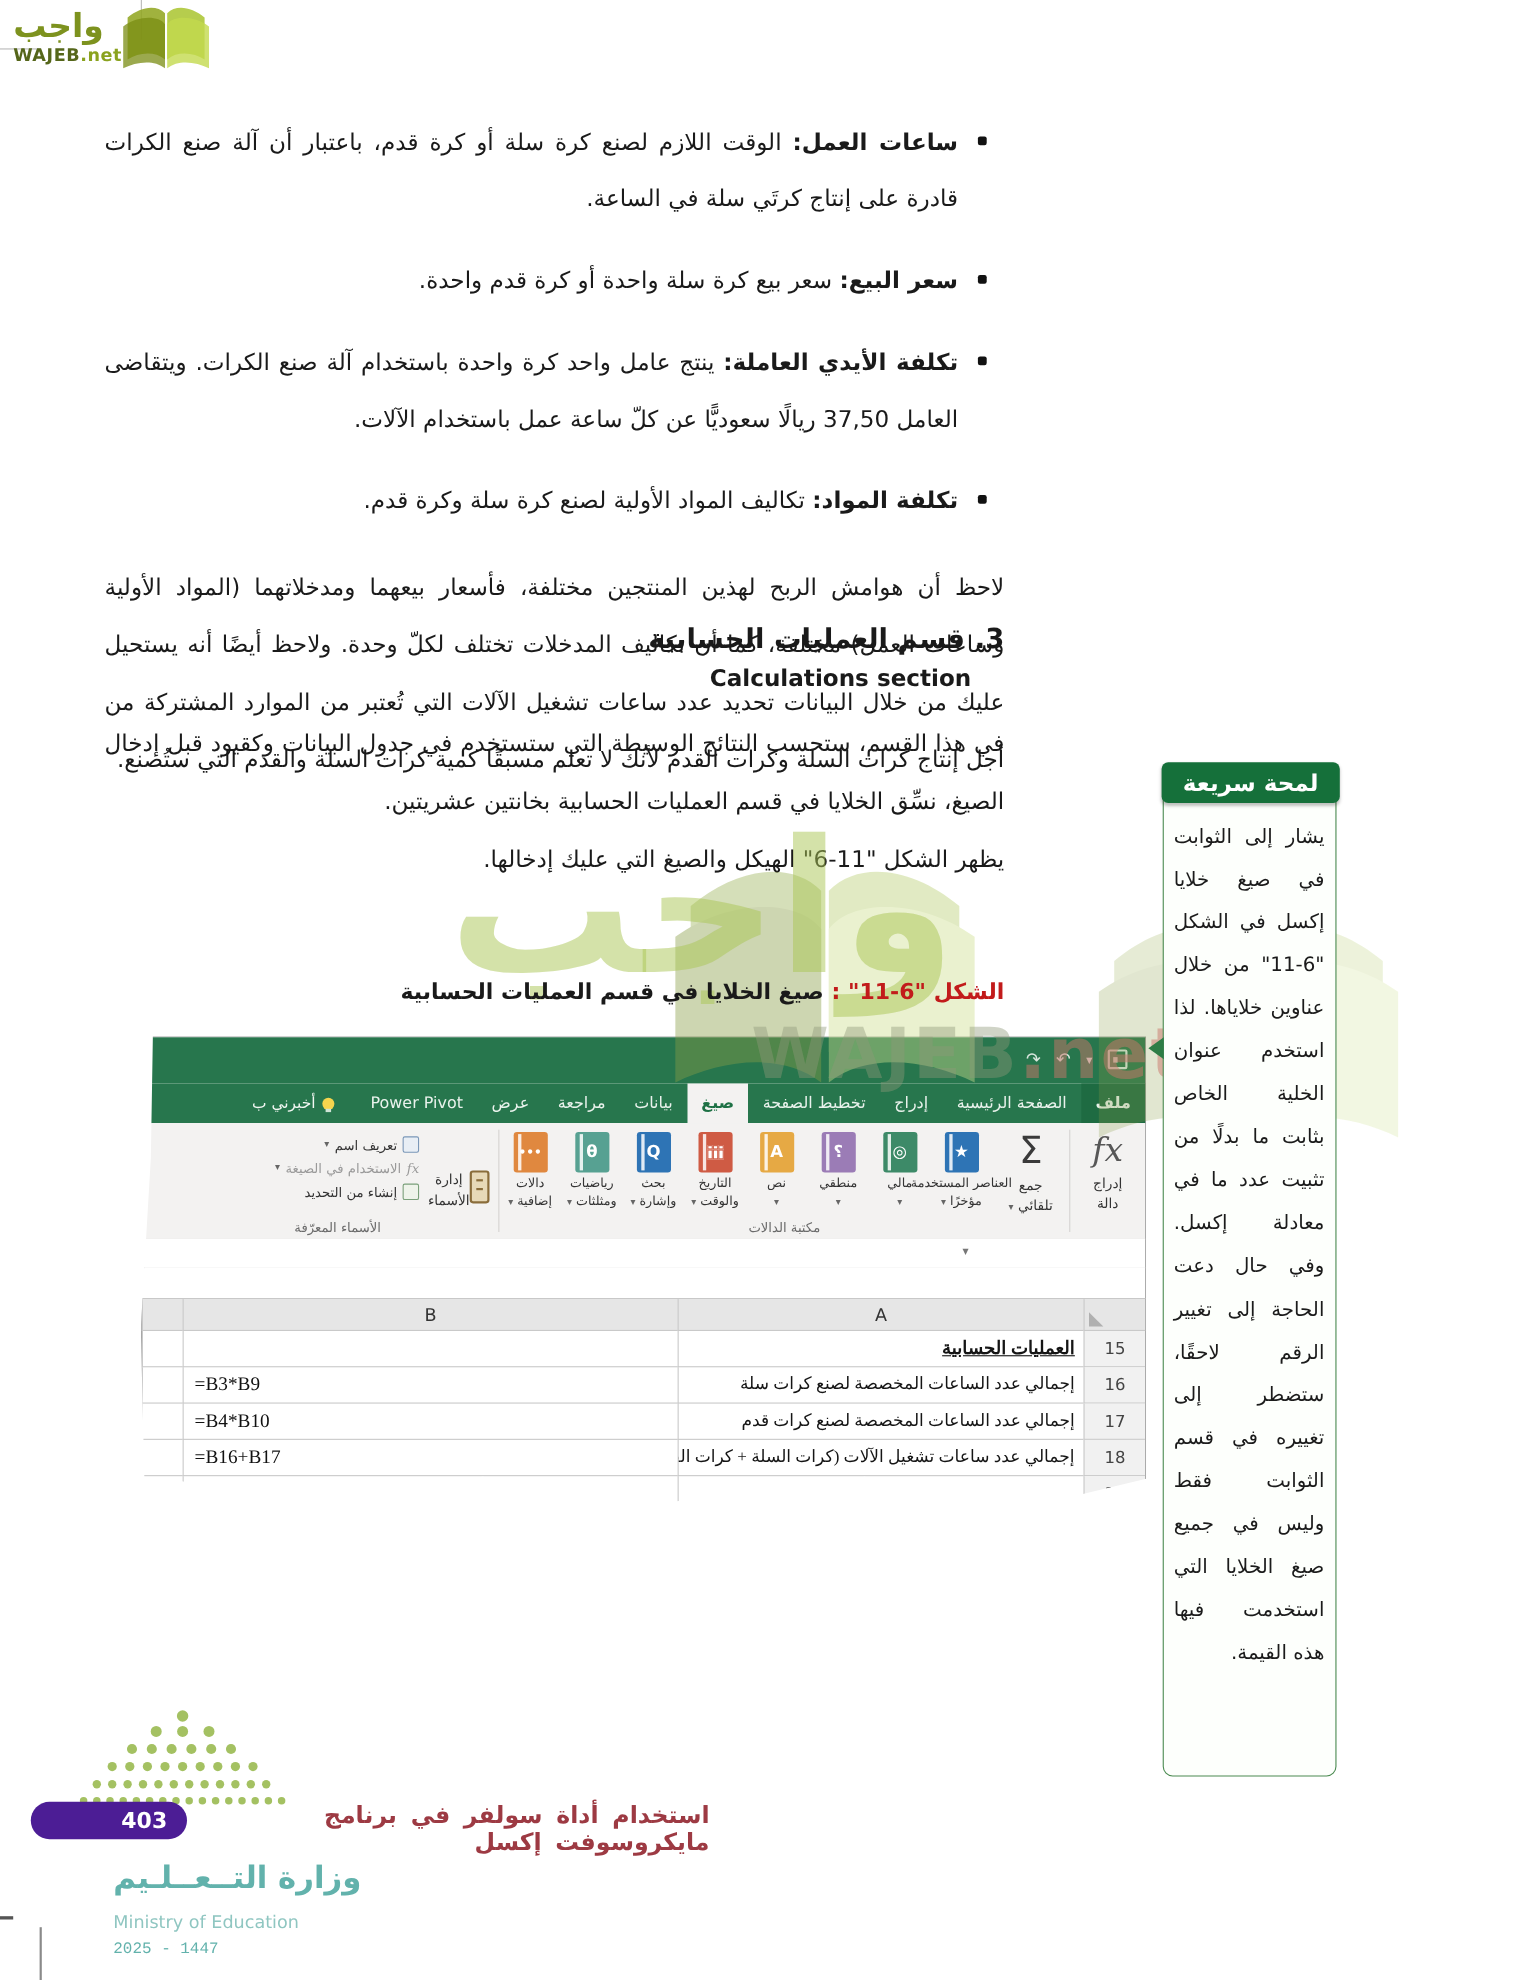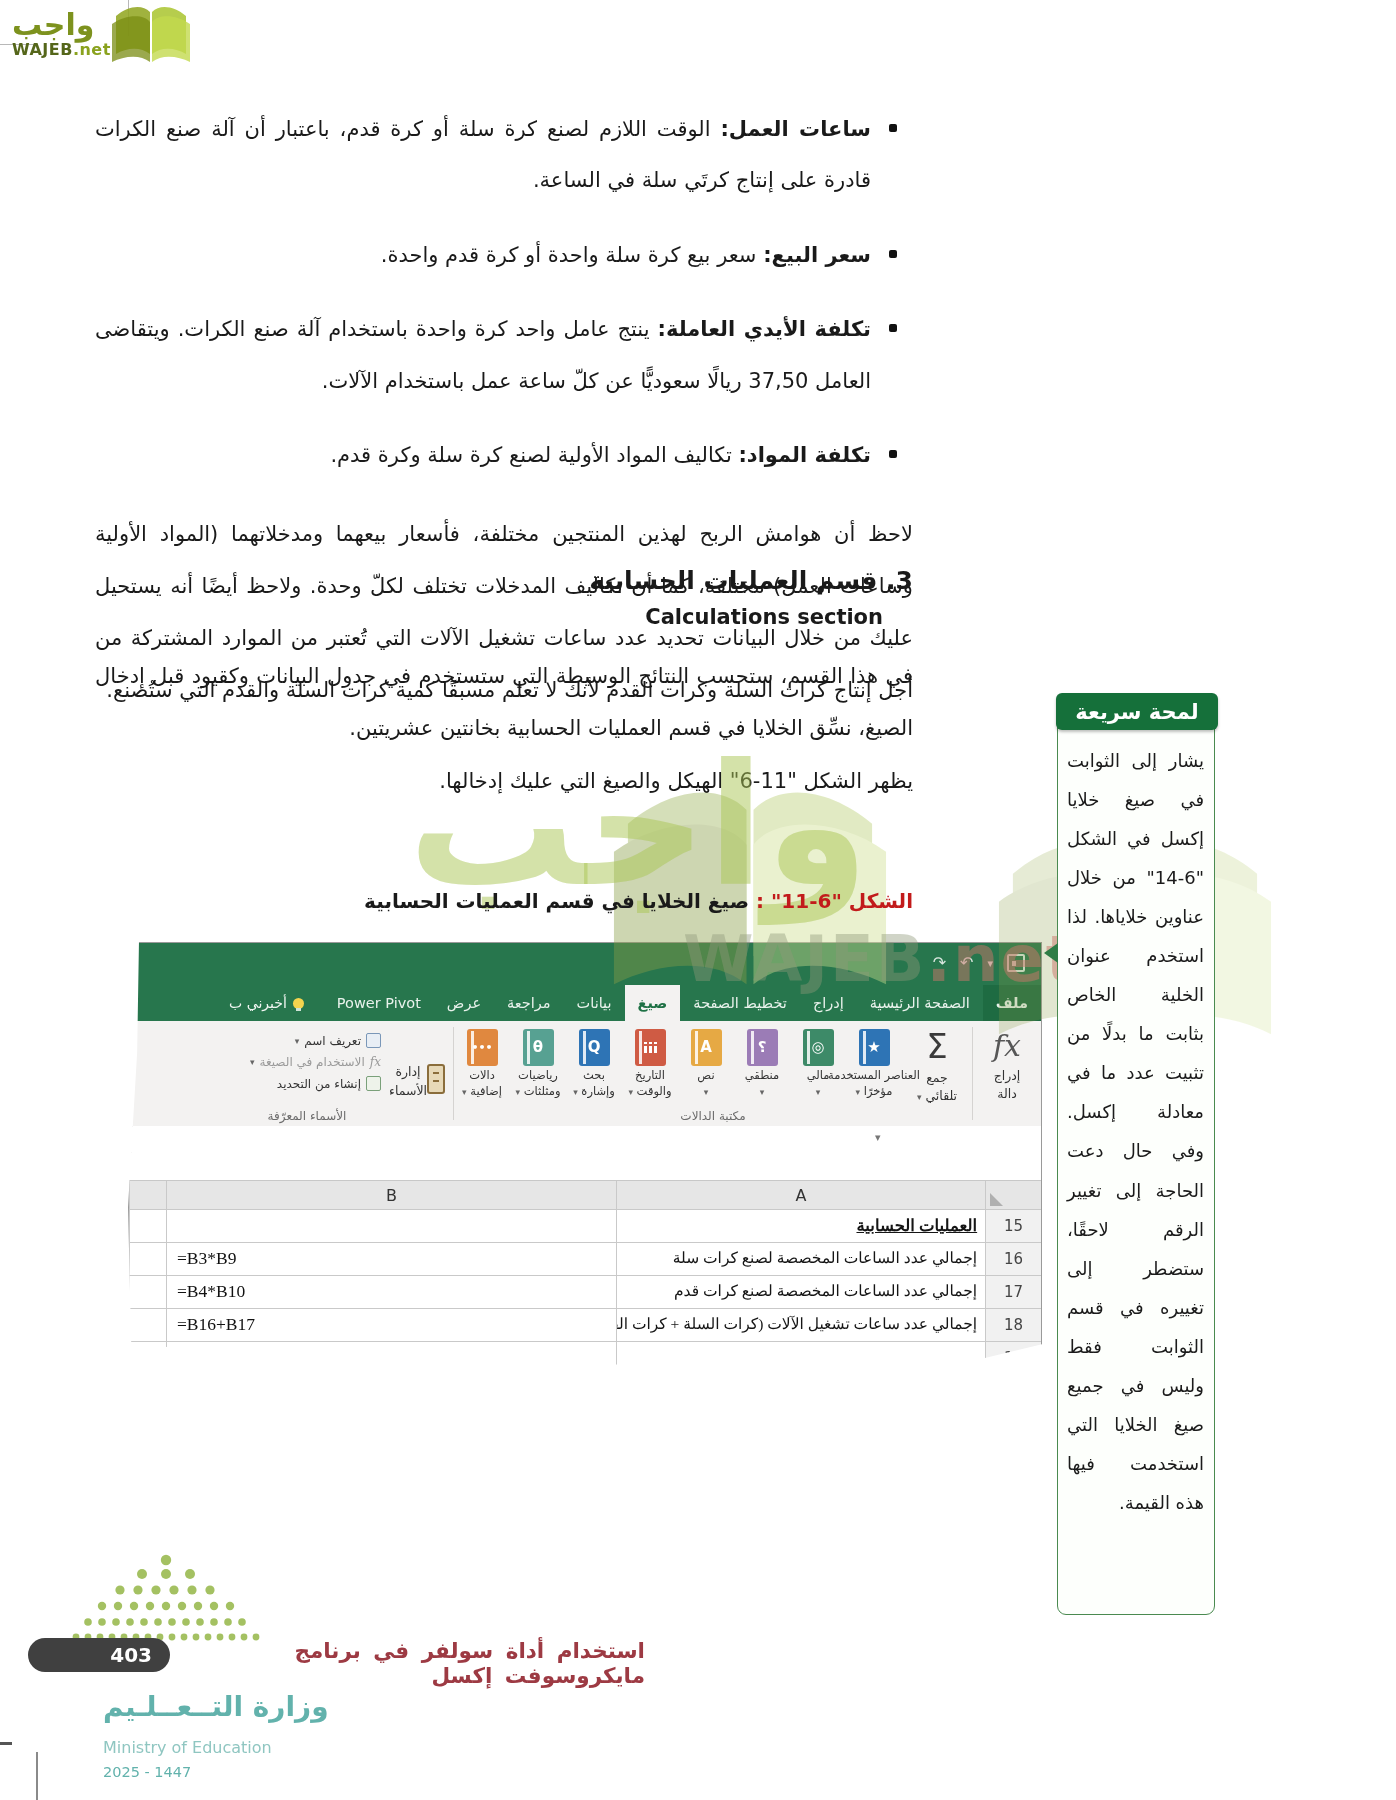--- a/index.html
+++ b/index.html
@@ -129,28 +129,28 @@
   
   .wm{position:absolute;pointer-events:none;z-index:3;}
   .wm-ar{left:408px;top:742px;font-size:168px;font-weight:bold;color:rgba(170,197,84,.5);line-height:1;}
   .wm-en{left:683px;top:922px;font-size:64px;font-weight:bold;color:rgba(143,152,122,.42);letter-spacing:2px;}
   .wm-en .net{color:rgba(201,118,105,.5);}
   .wm-book1{left:600px;top:700px;opacity:.42;}
   .wm-book2{left:985px;top:690px;opacity:.25;}
 
   
   .dots-logo{position:absolute;left:66px;top:1552px;}
-  .page-badge{position:absolute;left:28px;top:1638px;width:142px;height:34px;background:#404040;
+  .page-badge{position:absolute;left:28px;top:1638px;width:142px;height:34px;background:#4c1d95;
               border-radius:17px;display:flex;align-items:center;justify-content:flex-end;
               padding:0 18px;box-sizing:border-box;color:#fff;font-weight:bold;font-size:20px;}
   .chapter{position:absolute;right:751px;top:1638px;width:475px;direction:rtl;text-align:right;
            color:#9d3a43;font-weight:bold;font-size:21.5px;word-spacing:5px;}
   .moe-ar{position:absolute;left:103px;top:1690px;font-size:28px;font-weight:bold;color:#62b2ac;}
   .moe-en{position:absolute;left:103px;top:1738px;font-size:16px;color:#8fc6c1;}
-  .moe-year{position:absolute;left:103px;top:1764px;font-size:14.5px;color:#62b2ac;}
+  .moe-year{position:absolute;left:103px;top:1764px;font-size:14.5px;color:#62b2ac;font-family:Liberation Mono, monospace;}
   .bmark-line{position:absolute;left:36px;top:1752px;width:2px;height:48px;background:#8a8a8a;}
   .bmark-dash{position:absolute;left:0;top:1742px;width:12px;height:3px;background:#555;}
 </style>
 </head>
 <body>
 
 <div class="page">
 
   <div class="cropv" style="left:128px;top:0;height:36px;"></div>
   <div class="croph" style="left:0;top:44px;width:36px;"></div>
@@ -401,21 +401,21 @@
       <path d="M4 22 C18 12,36 12,42 20 L42 60 C32 52,16 54,4 60 Z" fill="#8a9e48"></path>
       <path d="M82 22 C68 12,50 12,44 20 L44 60 C54 52,70 54,82 60 Z" fill="#cfe08f"></path>
     </svg>
   </div>
   <div class="wm wm-ar">واجب</div>
   <div class="wm wm-en"><span>WAJEB</span><span class="net">.net</span></div>
 
   <div class="sidebar">
     <div class="sb-badge">لمحة سريعة</div>
     <div class="sb-arrow"></div>
-    <div class="sb-text">يشار إلى الثوابت في صيغ خلايا إكسل في الشكل "6-14" من خلال عناوين خلاياها. لذا استخدم عنوان الخلية الخاص بثابت ما بدلًا من تثبيت عدد ما في معادلة إكسل. وفي حال دعت الحاجة إلى تغيير الرقم لاحقًا، ستضطر إلى تغييره في قسم الثوابت فقط وليس في جميع صيغ الخلايا التي استخدمت فيها هذه القيمة.</div>
+    <div class="sb-text">يشار إلى الثوابت في صيغ خلايا إكسل في الشكل "6-11" من خلال عناوين خلاياها. لذا استخدم عنوان الخلية الخاص بثابت ما بدلًا من تثبيت عدد ما في معادلة إكسل. وفي حال دعت الحاجة إلى تغيير الرقم لاحقًا، ستضطر إلى تغييره في قسم الثوابت فقط وليس في جميع صيغ الخلايا التي استخدمت فيها هذه القيمة.</div>
   </div>
 
   <div class="dots-logo">
     <svg width="204" height="96">
       <g fill="#a4c162">
         <circle cx="100" cy="8" r="5.2"></circle>
         <circle cx="76" cy="22" r="5"></circle>
           <circle cx="100" cy="22" r="5"></circle>
           <circle cx="124" cy="22" r="5"></circle>
         <circle cx="54" cy="38" r="4.6"></circle>

